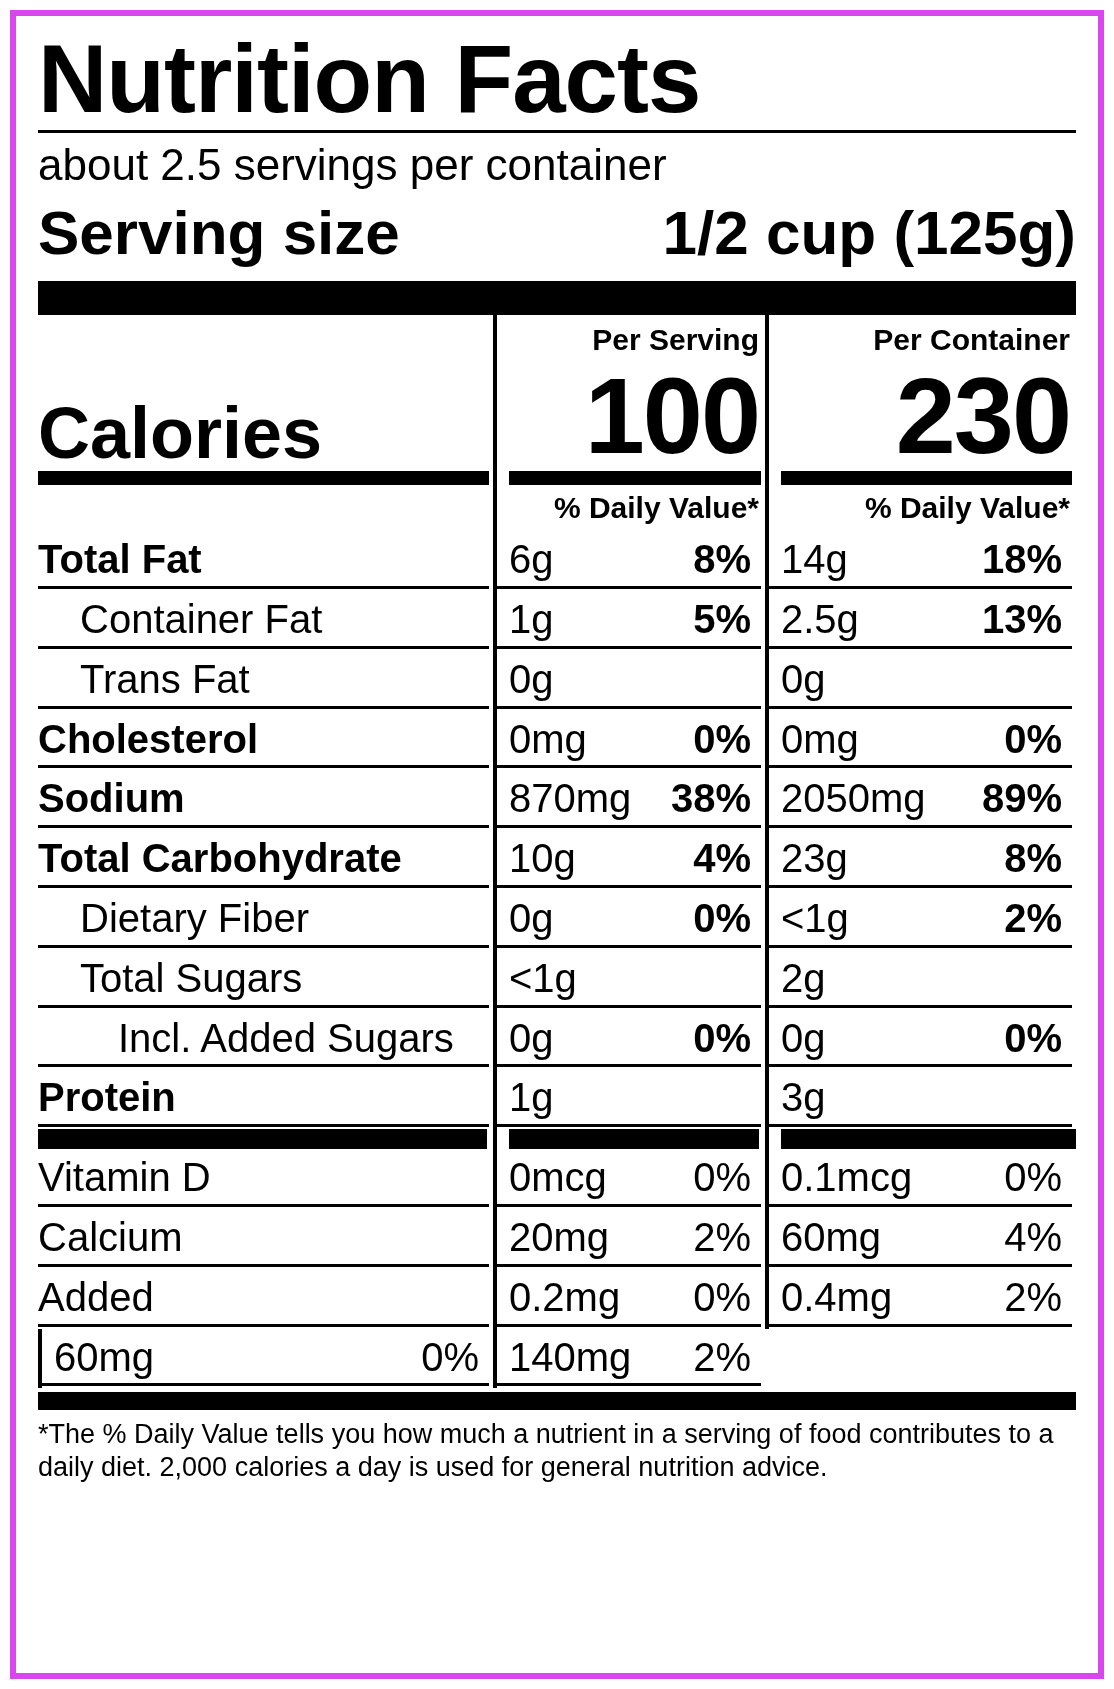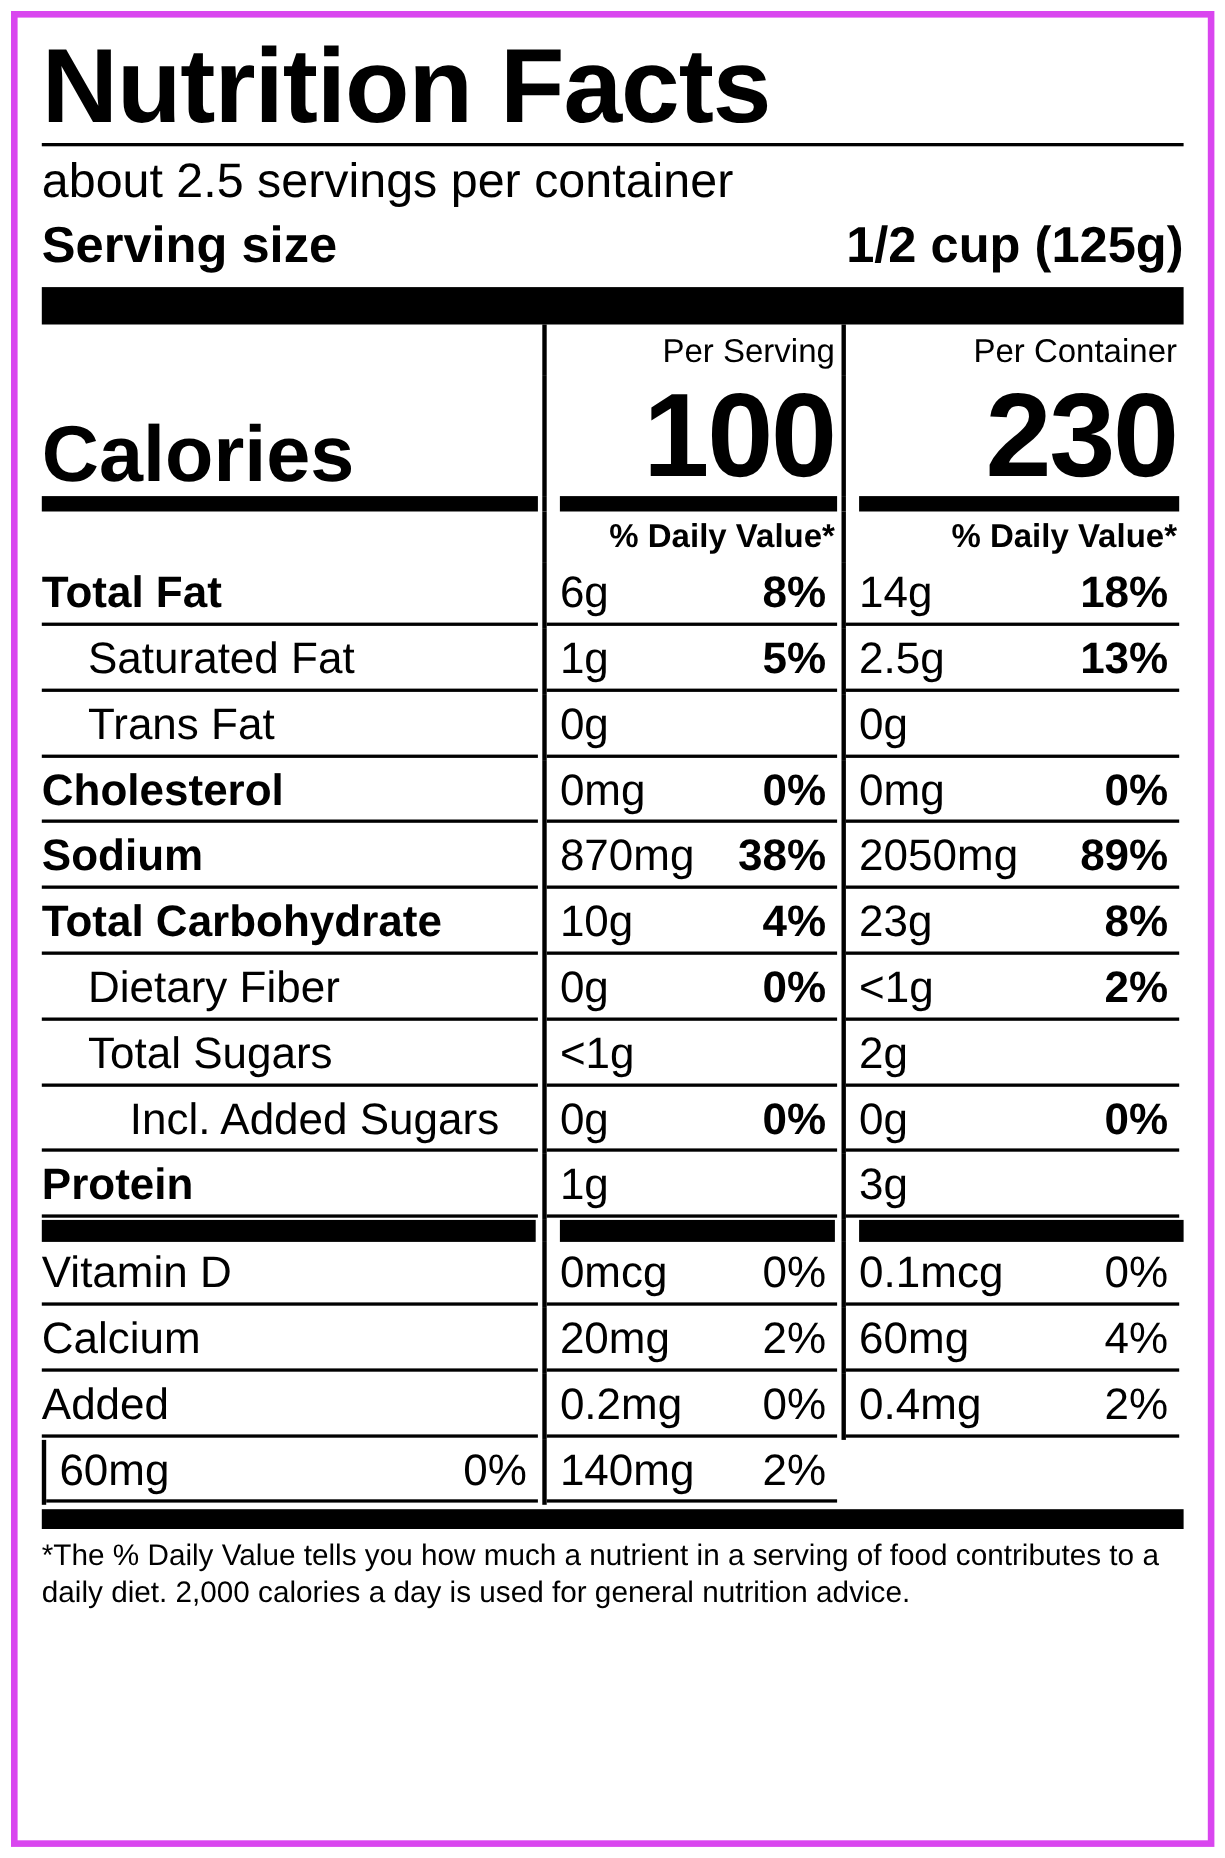--- a/index.html
+++ b/index.html
@@ -44,21 +44,21 @@
     font-size: 44px;
     line-height: 1.25;
     padding: 4px 0 0 0;
     white-space: nowrap;
   }
   .serving-size-row {
     display: flex;
     justify-content: space-between;
     align-items: flex-start;
     font-weight: bold;
-    font-size: 46px;
+    font-size: 62px;
     line-height: 1.25;
     padding: 2px 0 6px 0;
     white-space: nowrap;
   }
   .bar-thick {
     background: #000;
     height: 34px;
     margin: 4px 0 0 0;
   }
   .bar-med {
@@ -75,21 +75,21 @@
   .col-div {
     border-left: 4px solid #000;
   }
   .cell {
     box-sizing: border-box;
     padding: 2px 0 2px 0;
   }
 
   
   .colhead {
-    font-weight: normal;
+    font-weight: bold;
     font-size: 30px;
     text-align: right;
     padding: 6px 6px 2px 0;
     white-space: nowrap;
   }
   .bigcal {
     font-weight: bold;
     font-size: 108px;
     line-height: 0.98;
     text-align: right;
@@ -226,21 +226,21 @@
           </div>
           <div class="cell col-div">
             <div class="val name-underline">
               <span>14g</span>
               <span class="pct">18%</span>
             </div>
           </div>
         </div>
         <div class="grid">
           <div class="cell">
-            <div class="nut-name name-underline indent1">Saturated Fat</div>
+            <div class="nut-name name-underline indent1">Container Fat</div>
           </div>
           <div class="cell col-div">
             <div class="val name-underline">
               <span>1g</span>
               <span class="pct">5%</span>
             </div>
           </div>
           <div class="cell col-div">
             <div class="val name-underline">
               <span>2.5g</span>

